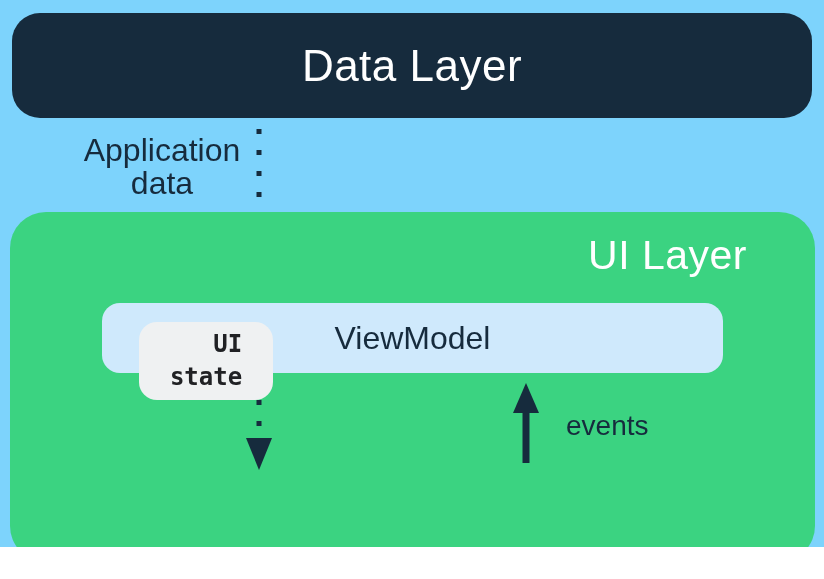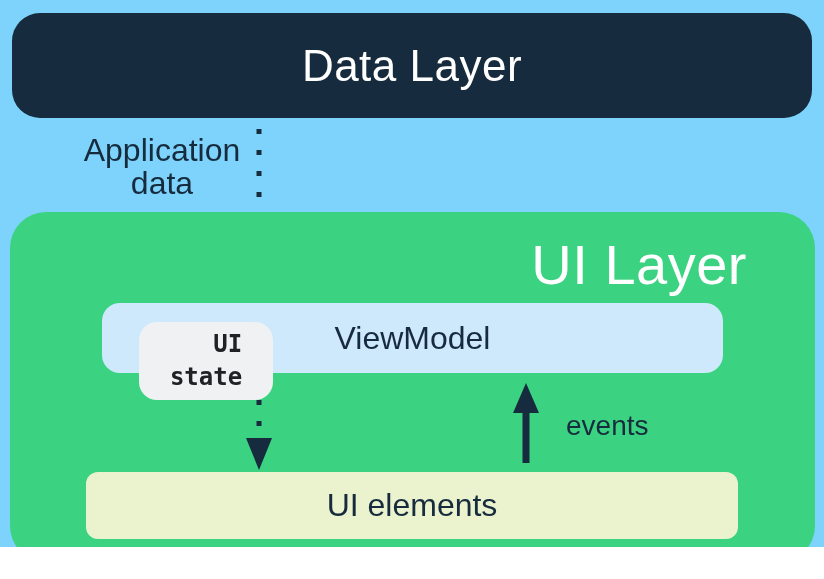--- a/index.html
+++ b/index.html
@@ -54,21 +54,21 @@
     position: absolute;
     left: 10px; top: 212px;
     width: 805px; height: 350px;
     background: var(--green);
     border-radius: 36px;
   }
   .ui-layer-title {
     position: absolute;
     right: 68px; top: 20px;
     color: var(--white);
-    font-size: 56px;
+    font-size: 41px;
     font-weight: 500;
     letter-spacing: 0.5px;
   }
 
   .viewmodel-box {
     position: absolute;
     left: 92px; top: 91px;
     width: 621px; height: 70px;
     background: var(--light-blue);
     border-radius: 18px;
@@ -158,23 +158,20 @@
 
     <div class="viewmodel-box">
       <span class="box-label">ViewModel</span>
     </div>
 
     <div class="ui-state-chip">
       <span class="chip-label">UI
 state</span>
     </div>
 
-    <div class="ui-elements-box">
-      <span class="box-label">UI elements</span>
-    </div>
   </div>
 
   <svg id="arrow-ui-state" class="arrow-svg" width="26" height="76" viewBox="0 0 26 76">
     <line class="arrow-stroke-dotted" x1="13" y1="4" x2="13" y2="40"></line>
     <polygon class="arrow-head" points="0,42 26,42 13,74"></polygon>
   </svg>
 
   <svg id="arrow-events" class="arrow-svg" width="26" height="82" viewBox="0 0 26 82">
     <line class="arrow-stroke-solid" x1="13" y1="26" x2="13" y2="80"></line>
     <polygon class="arrow-head" points="0,30 26,30 13,0"></polygon>

